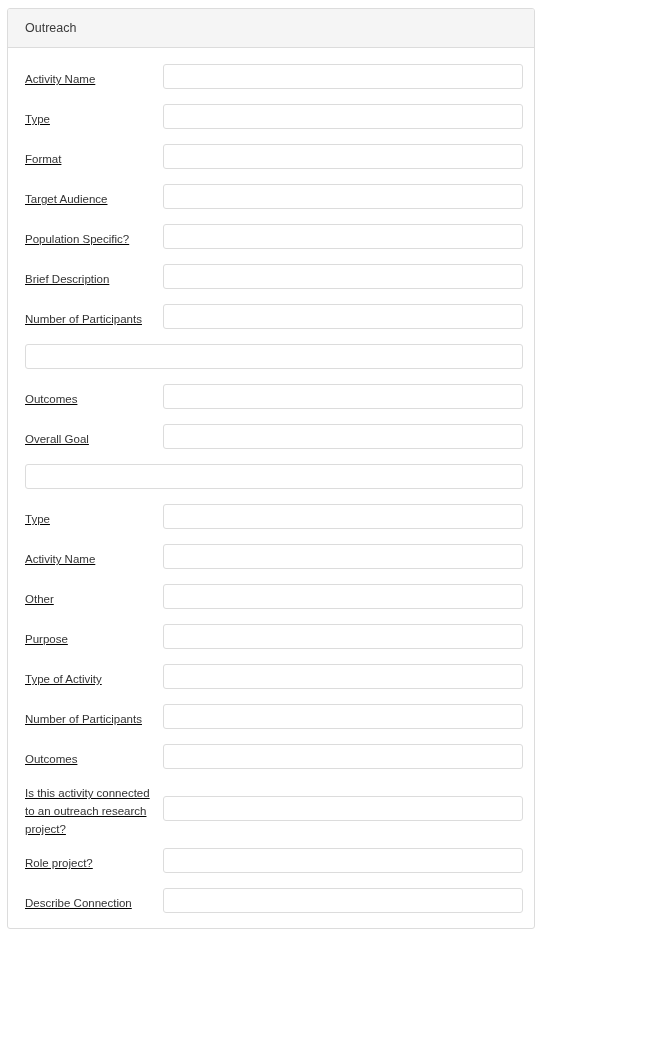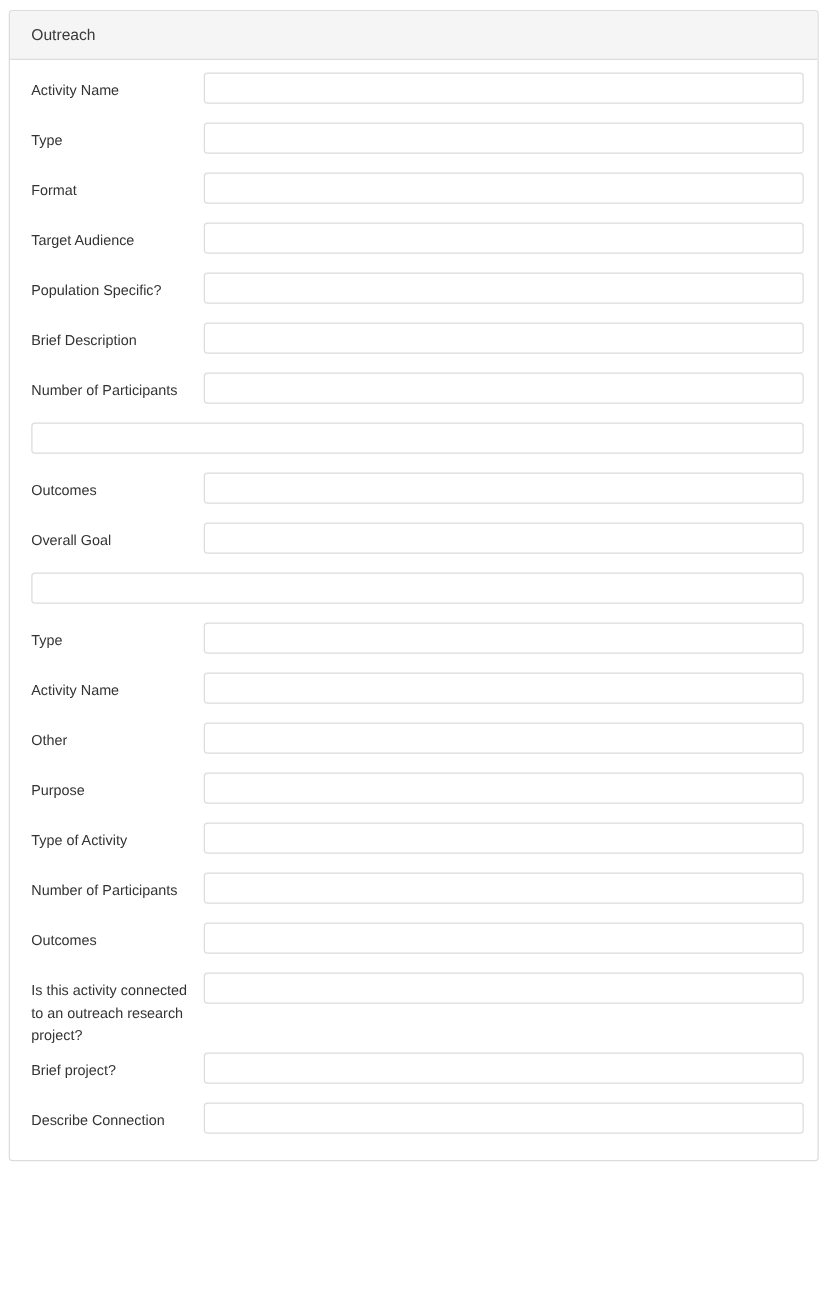--- a/index.html
+++ b/index.html
@@ -10,21 +10,21 @@
   body {
     width: 663px;
     height: 1037px;
     font-family: "Liberation Sans", sans-serif;
     -webkit-font-smoothing: antialiased;
   }
   .panel {
     position: absolute;
     left: 7px;
     top: 8px;
-    width: 648px;
+    width: 528px;
     border: 1px solid #dcdcdc;
     border-radius: 3px;
     background: #ffffff;
     box-sizing: border-box;
     overflow: hidden;
   }
   .panel-header {
     height: 39px;
     background: #f5f5f5;
     border-bottom: 1px solid #dcdcdc;
@@ -35,24 +35,25 @@
   }
   .panel-title {
     font-size: 12.5px;
     color: #3a3a3a;
   }
   .form-body {
     padding: 6px 0 10px 0;
   }
   .form-row {
     display: flex;
-    align-items: flex-start;
+    align-items: center;
     padding: 0 11px 0 17px;
     min-height: 40px;
     box-sizing: border-box;
+    text-decoration: underline;
   }
   .row-label {
     width: 138px;
     flex: 0 0 138px;
     font-size: 11.5px;
     line-height: 18px;
     color: #333333;
     padding-top: 10px;
     padding-right: 6px;
     box-sizing: border-box;
@@ -151,21 +152,21 @@
       </div>
       <div class="form-row">
         <div class="row-label">Outcomes</div>
         <div class="row-field"><input type="text" placeholder="" style=""></div>
       </div>
       <div class="form-row">
         <div class="row-label">Is this activity connected to an outreach research project?</div>
         <div class="row-field"><input type="text" placeholder="" style=""></div>
       </div>
       <div class="form-row">
-        <div class="row-label">Brief project?</div>
+        <div class="row-label">Role project?</div>
         <div class="row-field"><input type="text" placeholder="" style=""></div>
       </div>
       <div class="form-row">
         <div class="row-label">Describe Connection</div>
         <div class="row-field"><input type="text" placeholder="" style=""></div>
       </div>
     </div>
 </div>
 
 </body></html>

